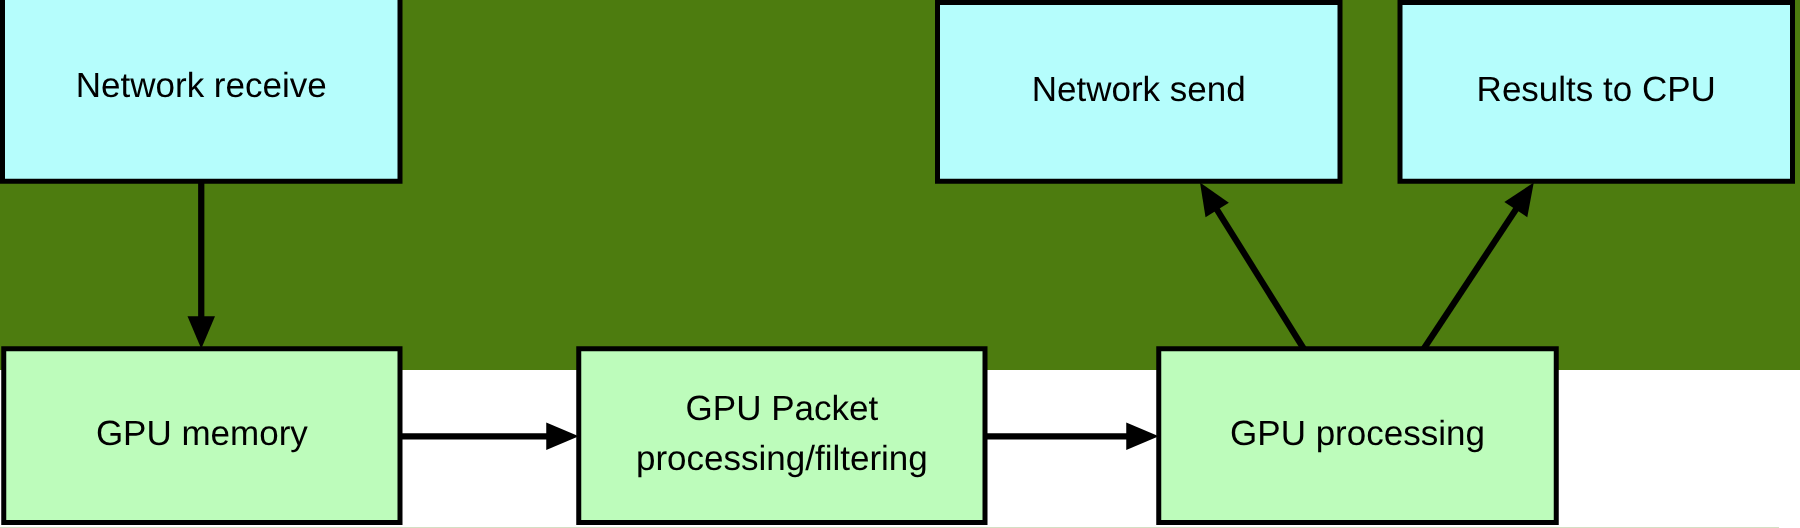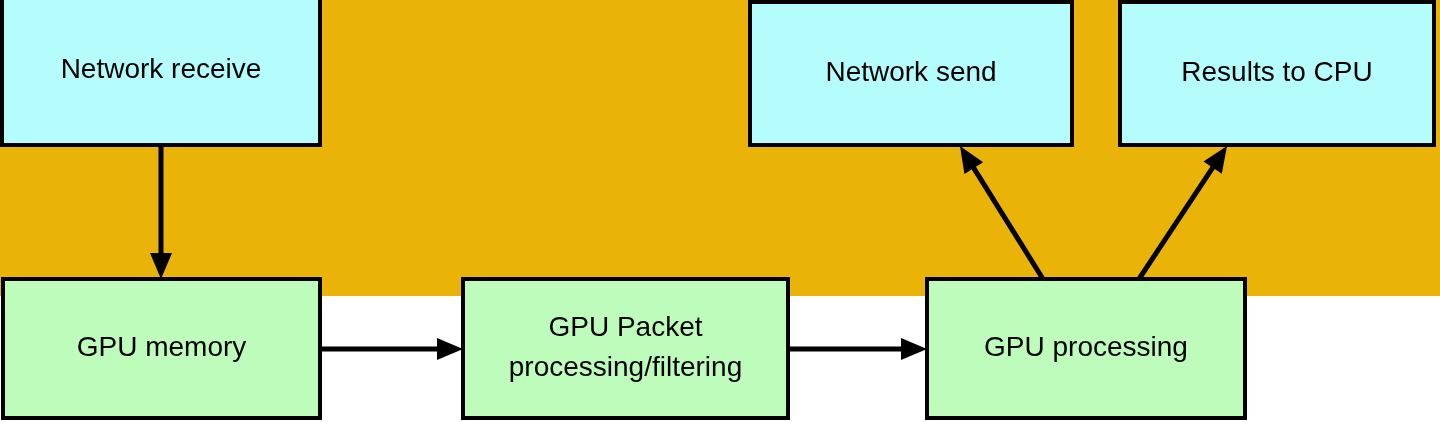--- a/index.html
+++ b/index.html
@@ -11,21 +11,21 @@
   body {
     width: 1440px;
     height: 422px;
     overflow: hidden;
     font-family: "Liberation Sans", sans-serif;
   }
   #diagram-root {
     position: relative;
     width: 1440px;
     height: 296px;
-    background: #eab308;
+    background: #4d7c0f;
   }
   svg.flow-canvas {
     display: block;
     width: 1440px;
     height: 422px;
   }
   .node-box {
     stroke: #000000;
     stroke-width: 4;
   }

